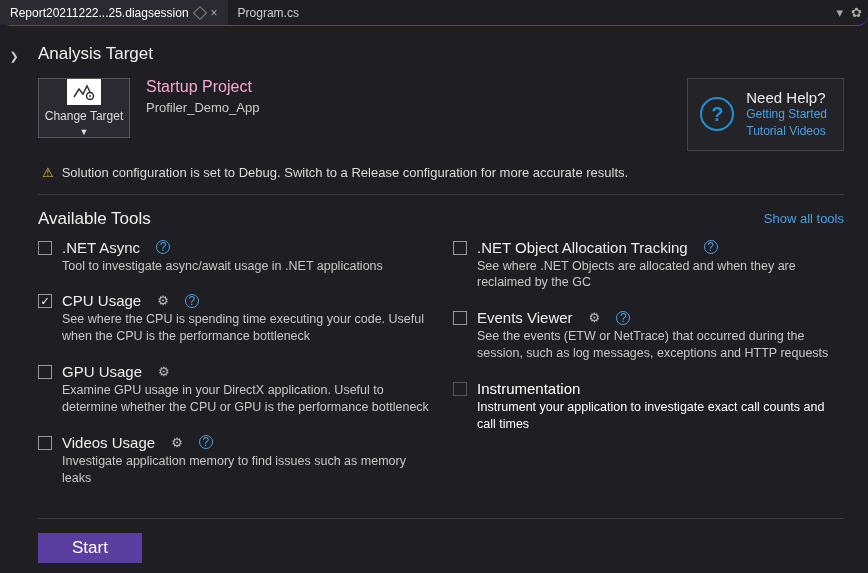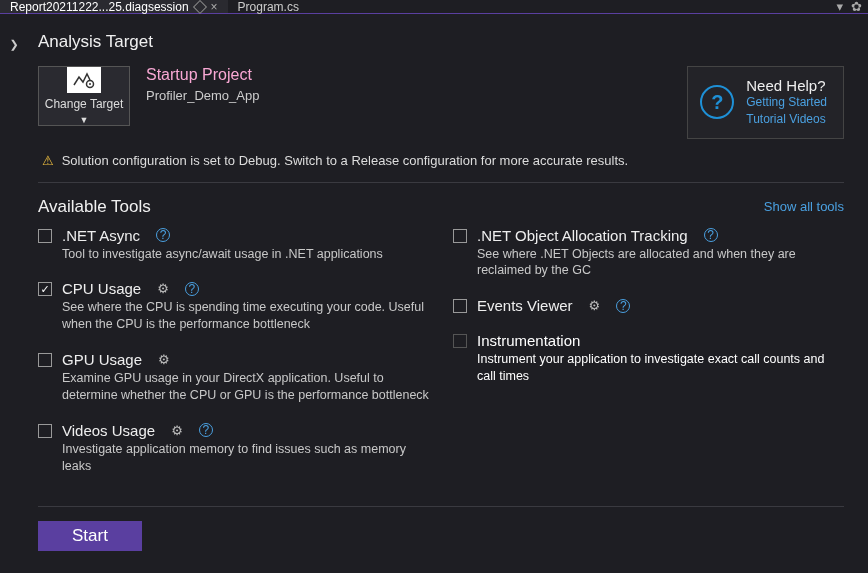--- a/index.html
+++ b/index.html
@@ -9,22 +9,23 @@
   font-family: "Segoe UI", Arial, sans-serif;
   font-size: 13px;
   width: 868px;
   height: 573px;
   overflow: hidden;
 }
 .tab-bar {
   display: flex;
   align-items: center;
   background: #1e1e23;
-  height: 14px;
+  height: 26px;
   border-bottom: 1px solid #5a3fa0;
+  border-radius: 10px;
 }
 .tab {
   padding: 2px 10px;
   font-size: 12px;
   color: #ccc;
   display: flex;
   align-items: center;
   gap: 6px;
   height: 100%;
 }
@@ -208,20 +209,21 @@
           </div>
         </div>
         <div class="tool">
           <div class="cb"></div>
           <div class="tool-body">
             <div class="tool-title">
                 <span>Events Viewer</span>
                 <span class="gear">⚙</span>
                 <span class="info">?</span>
               </div>
+            <div class="tool-desc">See the events (ETW or NetTrace) that occurred during the session, such as log messages, exceptions and HTTP requests</div>
           </div>
         </div>
         <div class="tool disabled">
           <div class="cb disabled"></div>
           <div class="tool-body">
             <div class="tool-title">
                 <span>Instrumentation</span>
               </div>
             <div class="tool-desc">Instrument your application to investigate exact call counts and call times</div>
           </div>

